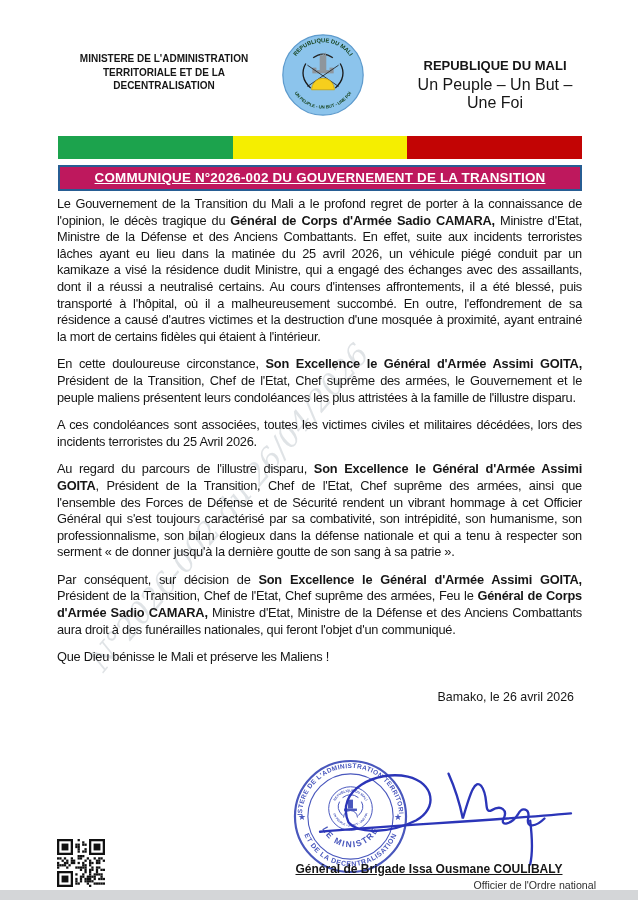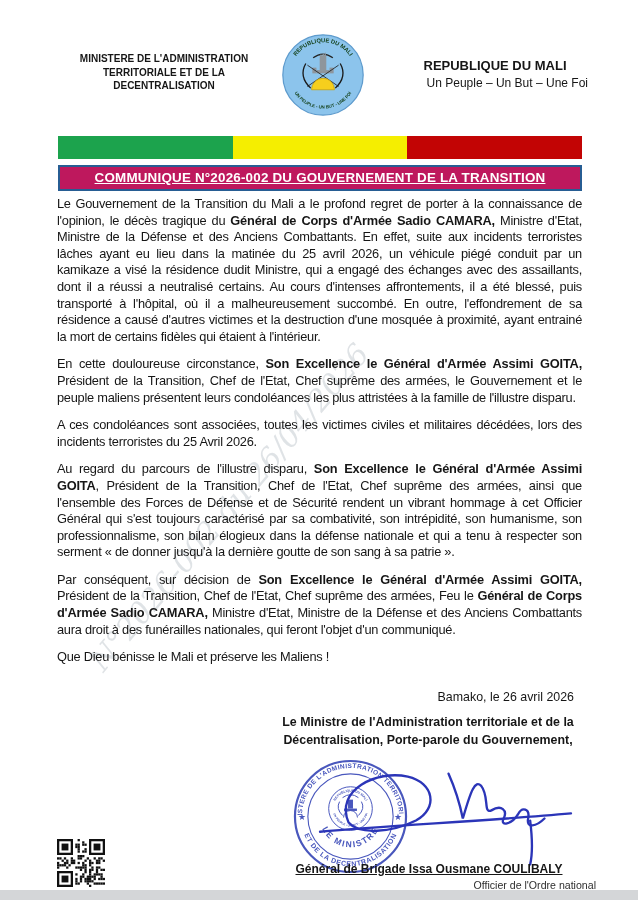--- a/index.html
+++ b/index.html
@@ -4,21 +4,21 @@
 <style>
   html,body{margin:0;padding:0;background:#e9e9e9;}
   .page{position:relative;width:638px;height:900px;background:#ffffff;overflow:hidden;
         font-family:"Liberation Sans", sans-serif;color:#161616;margin:0 auto;padding-left:32px;}
   
   .ministry{position:absolute;left:60px;top:52px;width:208px;text-align:center;
             font-weight:bold;font-size:10px;line-height:1.35;}
   .emblem{position:absolute;left:282px;top:34px;width:82px;height:82px;}
   .republic{position:absolute;left:402px;top:58px;width:186px;text-align:center;}
   .republic .rep-title{font-weight:bold;font-size:13px;}
-  .republic .rep-motto{font-size:12px;margin-top:3px;text-align:right;}
+  .republic .rep-motto{font-size:16px;margin-top:3px;}
   
   .flagbar{position:absolute;left:58px;top:136px;width:524px;height:23px;display:flex;}
   .flagbar div{flex:1;}
   
   .titlebar{position:absolute;left:58px;top:165px;width:524px;height:26px;box-sizing:border-box;
             border:2px solid #275d93;background:#be185d;color:#fff;font-weight:bold;
             font-size:13.4px;text-align:center;line-height:22px;letter-spacing:.2px;}
   .titlebar span{text-decoration:underline;}
   
   .watermark{position:absolute;left:82px;top:655px;transform:rotate(-50deg);transform-origin:0 0;
@@ -105,21 +105,20 @@
   <div class="bodytext" id="body-paragraphs">
       <p><span>Le Gouvernement de la Transition du Mali a le profond regret de porter à la connaissance de l'opinion, le décès tragique du </span><b>Général de Corps d'Armée Sadio CAMARA,</b><span> Ministre d'Etat, Ministre de la Défense et des Anciens Combattants. En effet, suite aux incidents terroristes lâches ayant eu lieu dans la matinée du 25 avril 2026, un véhicule piégé conduit par un kamikaze a visé la résidence dudit Ministre, qui a engagé des échanges avec des assaillants, dont il a réussi a neutralisé certains. Au cours d'intenses affrontements, il a été blessé, puis transporté à l'hôpital, où il a malheureusement succombé. En outre, l'effondrement de sa résidence a causé d'autres victimes et la destruction d'une mosquée à proximité, ayant entrainé la mort de certains fidèles qui étaient à l'intérieur.</span></p>
       <p><span>En cette douloureuse circonstance, </span><b>Son Excellence le Général d'Armée Assimi GOITA,</b><span> Président de la Transition, Chef de l'Etat, Chef suprême des armées, le Gouvernement et le peuple maliens présentent leurs condoléances les plus attristées à la famille de l'illustre disparu.</span></p>
       <p><span>A ces condoléances sont associées, toutes les victimes civiles et militaires décédées, lors des incidents terroristes du 25 Avril 2026.</span></p>
       <p><span>Au regard du parcours de l'illustre disparu, </span><b>Son Excellence le Général d'Armée Assimi GOITA</b><span>, Président de la Transition, Chef de l'Etat, Chef suprême des armées, ainsi que l'ensemble des Forces de Défense et de Sécurité rendent un vibrant hommage à cet Officier Général qui s'est toujours caractérisé par sa combativité, son intrépidité, son humanisme, son professionnalisme, son bilan élogieux dans la défense nationale et qui a tenu à respecter son serment « de donner jusqu'à la dernière goutte de son sang à sa patrie ».</span></p>
       <p><span>Par conséquent, sur décision de </span><b>Son Excellence le Général d'Armée Assimi GOITA,</b><span> Président de la Transition, Chef de l'Etat, Chef suprême des armées, Feu le </span><b>Général de Corps d'Armée Sadio CAMARA,</b><span> Ministre d'Etat, Ministre de la Défense et des Anciens Combattants aura droit à des funérailles nationales, qui feront l'objet d'un communiqué.</span></p>
       <p><span>Que Dieu bénisse le Mali et préserve les Maliens !</span></p>
     </div>
 
   <div class="dateline">Bamako, le 26 avril 2026</div>
-  <div class="signtitle">Le Ministre de l'Administration territoriale et de la Décentralisation, Porte-parole du Gouvernement,</div>
 
   <div class="stamp">
     <svg viewBox="0 0 120 120" width="119" height="119">
       <defs>
         <path id="stTop" d="M 60,60 m -49,0 a 49,49 0 1 1 98,0"></path>
         <path id="stBot" d="M 60,60 m -50,0 a 50,50 0 1 0 100,0"></path>
         <path id="stMin" d="M 60,60 m -31,0 a 31,31 0 1 0 62,0"></path>
         <path id="stInT" d="M 60,52 m -17,0 a 17,17 0 1 1 34,0"></path>
         <path id="stInB" d="M 60,52 m -18,0 a 18,18 0 1 0 36,0"></path>
       </defs>

